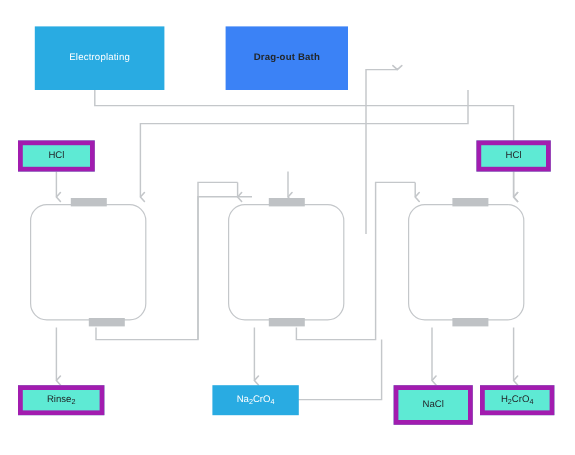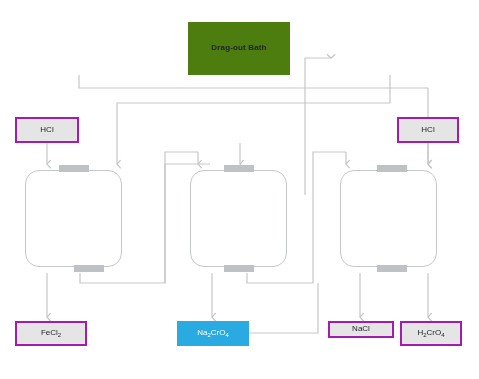--- a/index.html
+++ b/index.html
@@ -26,26 +26,26 @@
     justify-content: center;
     text-align: center;
     line-height: 1.1;
   }
   
   .proc {
     font-size: 8px;
     letter-spacing: 0.15px;
   }
   .proc.dark { background: #29abe2; color: #ffffff; }
-  .proc.light { background: #4d7c0f; color: #22262a; font-weight: bold; }
+  .proc.light { background: #3b82f6; color: #22262a; font-weight: bold; }
 
   
   .chem {
-    background: #e5e5e5;
-    border: 2px solid #a21caf;
+    background: #5eead4;
+    border: 4px solid #a21caf;
     font-size: 8px;
     color: #22262a;
   }
   .chem.filled {
     background: #29abe2;
     border: none;
     color: #ffffff;
   }
   .chem sub {
     font-size: 6px;
@@ -105,20 +105,23 @@
       <path d="M346,152 L346,164" marker-end="url(#ah)"></path>
 
       <path d="M248,333 L318,333 L318,283"></path>
 
       <path d="M360,273 L360,317" marker-end="url(#ah)"></path>
 
       <path d="M428,273 L428,317" marker-end="url(#ah)"></path>
     </g>
   </svg>
 
+  <div class="node proc dark" style="left:29px;  top:22px; width:108px; height:53px;">
+    <span>Electroplating</span>
+  </div>
 
   <div class="node proc light" style="left:188px; top:22px; width:102px; height:53px;">
     <span>Drag-out Bath</span>
   </div>
 
 
   <div class="node chem" style="left:15px;  top:117px; width:64px; height:26px;">
     <span>HCl</span>
   </div>
 
@@ -137,31 +140,31 @@
     <div class="port bot" style="left:33px;"></div>
   </div>
 
   <div class="tank" style="left:340px; top:170px; width:97px; height:97px;">
     <div class="port top" style="left:36px;"></div>
     <div class="port bot" style="left:36px;"></div>
   </div>
 
   <div class="node chem" style="left:15px;  top:321px; width:72px; height:25px;">
     <span>
-      <span>FeCl</span><sub>2</sub>
+      <span>Rinse</span><sub>2</sub>
     </span>
   </div>
 
   <div class="node chem filled" style="left:177px; top:321px; width:72px; height:25px;">
     <span>
       <span>Na</span><sub>2</sub><span>CrO</span><sub>4</sub>
     </span>
   </div>
 
-  <div class="node chem" style="left:328px; top:321px; width:66px; height:17px;">
+  <div class="node chem" style="left:328px; top:321px; width:66px; height:33px;">
     <span>
       <span>NaCl</span>
     </span>
   </div>
 
   <div class="node chem" style="left:400px; top:321px; width:62px; height:25px;">
     <span>
       <span>H</span><sub>2</sub><span>CrO</span><sub>4</sub>
     </span>
   </div>

